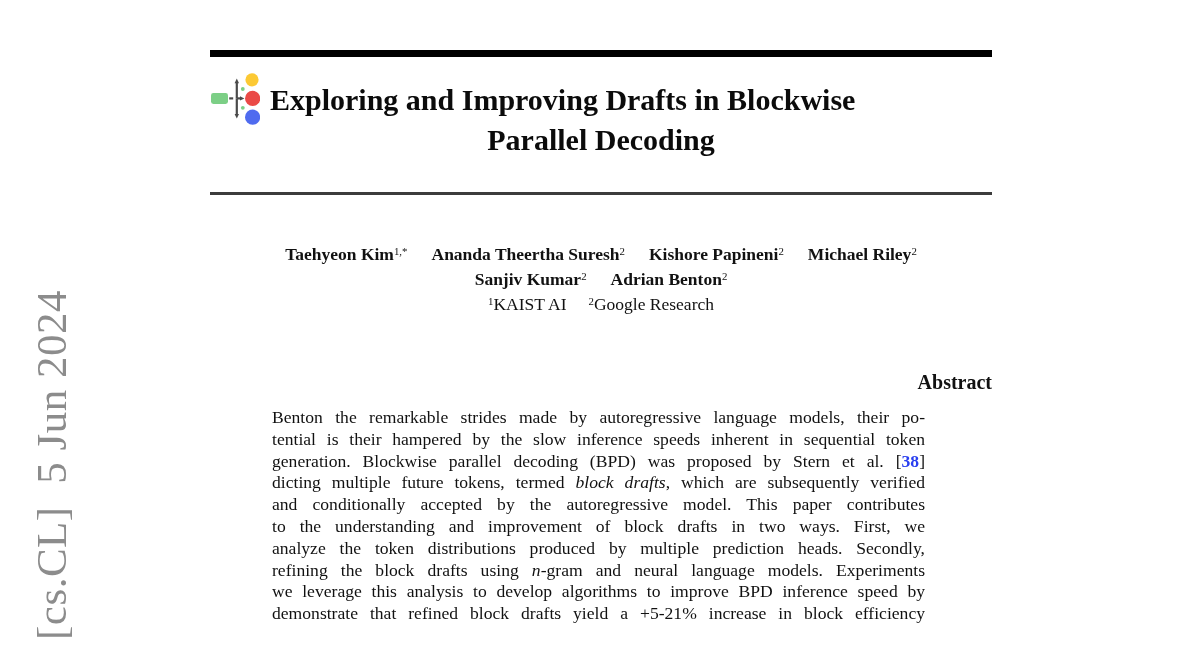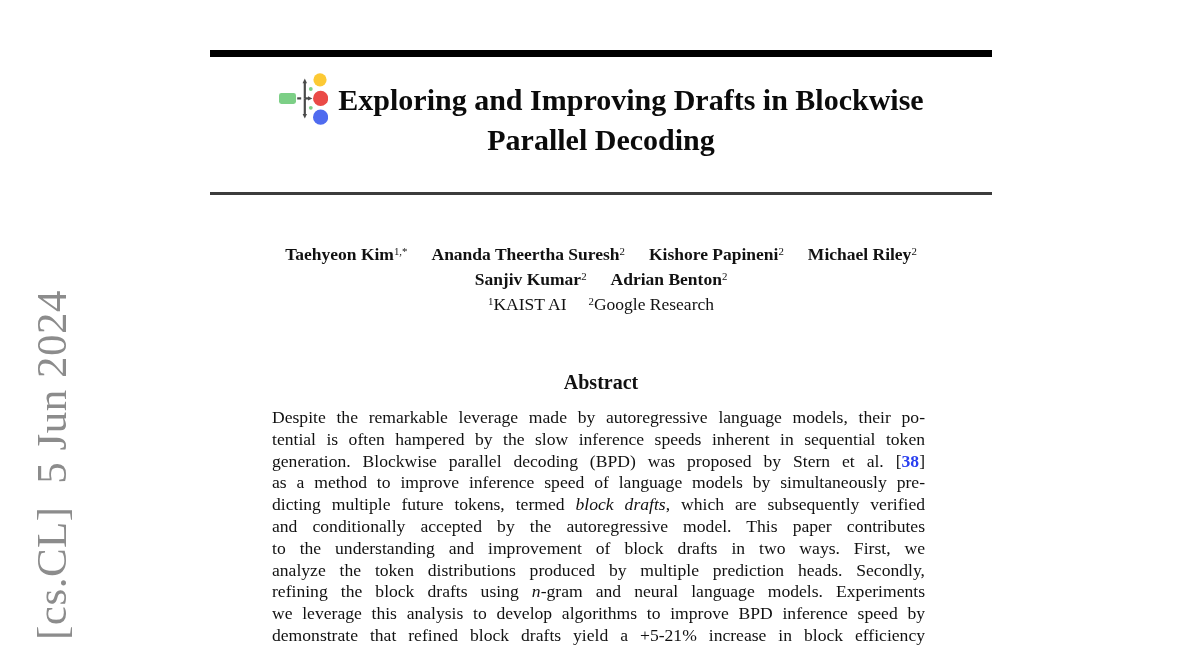--- a/index.html
+++ b/index.html
@@ -30,21 +30,21 @@
     left: 210px; top: 80px;
     width: 782px;
     font-weight: bold;
     font-size: 30px;
     line-height: 40px;
     text-align: center;
     color: #0b0b0b;
   }
   .title-row1 {
     display: flex;
-    justify-content: center;
+    justify-content: flex-start;
     align-items: center;
     gap: 10px;
     height: 40px;
   }
   .logo-icon { flex: 0 0 auto; margin-top: 8px; }
   .authors-block {
     position: absolute;
     left: 210px; top: 243px;
     width: 782px;
     text-align: center;
@@ -58,21 +58,21 @@
     vertical-align: baseline;
     position: relative;
     top: -0.5em;
     font-weight: normal;
   }
   .author sup { font-weight: normal; }
   .abstract-heading {
     position: absolute;
     left: 210px; top: 371px;
     width: 782px;
-    text-align: center;
+    text-align: right;
     font-weight: bold;
     font-size: 20px;
   }
   .abstract-body {
     position: absolute;
     left: 272px; top: 407px;
     width: 653px;
     font-size: 17.6px;
   }
   .abs-line {
@@ -138,24 +138,23 @@
       <span class="author"><span>Sanjiv Kumar</span><sup>2</sup></span><span class="author"><span>Adrian Benton</span><sup>2</sup></span>
     </div>
     <div>
       <span class="affil"><sup>1</sup><span>KAIST AI</span></span><span class="affil"><sup>2</sup><span>Google Research</span></span>
     </div>
   </div>
 
   <div class="abstract-heading">Abstract</div>
 
   <div class="abstract-body">
-      <div class="abs-line">Despite the remarkable leverage made by autoregressive language models, their po-</div>
-      <div class="abs-line">tential is often hampered by the slow inference speeds inherent in sequential token</div>
+      <div class="abs-line">Benton the remarkable strides made by autoregressive language models, their po-</div>
+      <div class="abs-line">tential is their hampered by the slow inference speeds inherent in sequential token</div>
       <div class="abs-line">generation. Blockwise parallel decoding (BPD) was proposed by Stern et al. [<span class="cite">38</span>]</div>
-      <div class="abs-line">as a method to improve inference speed of language models by simultaneously pre-</div>
       <div class="abs-line">dicting multiple future tokens, termed <i>block drafts</i>, which are subsequently verified</div>
       <div class="abs-line">and conditionally accepted by the autoregressive model. This paper contributes</div>
       <div class="abs-line">to the understanding and improvement of block drafts in two ways. First, we</div>
       <div class="abs-line">analyze the token distributions produced by multiple prediction heads. Secondly,</div>
       <div class="abs-line">refining the block drafts using <i>n</i>-gram and neural language models. Experiments</div>
       <div class="abs-line">we leverage this analysis to develop algorithms to improve BPD inference speed by</div>
       <div class="abs-line">demonstrate that refined block drafts yield a +5-21% increase in block efficiency</div>
     </div>
 
 </div>

